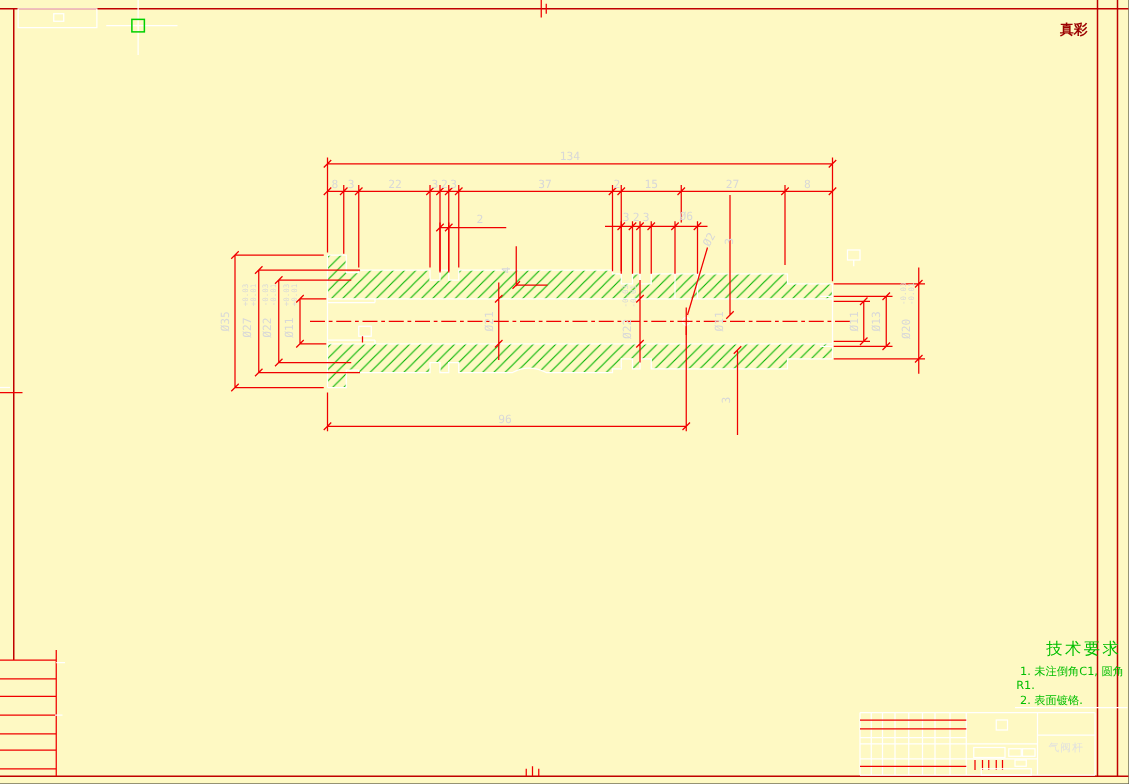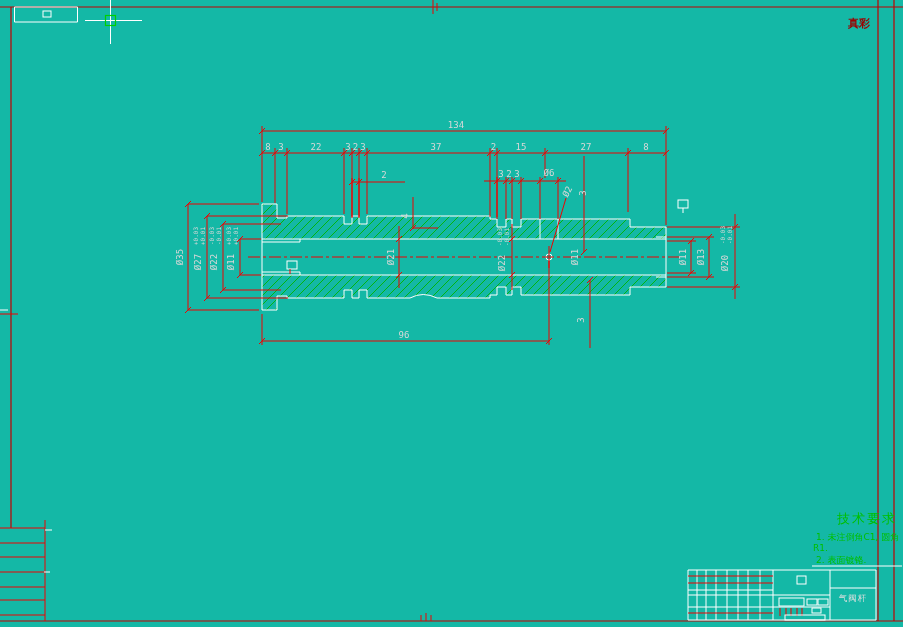--- a/index.html
+++ b/index.html
@@ -1,16 +1,16 @@
 <!DOCTYPE html>
 <html><head>
 <meta charset="utf-8">
 <style>
   html,body{margin:0;padding:0;background:#000;}
-  .canvas{position:relative;width:903px;height:627px;background:#14b8a6;overflow:hidden;
+  .canvas{position:relative;width:903px;height:627px;background:#fef9c3;overflow:hidden;
           font-family:"DejaVu Sans",sans-serif;}
   svg{position:absolute;left:0;top:0;}
   text{user-select:none;}
   .dt{font-family:"DejaVu Sans Mono",monospace;font-size:9px;fill:#d8d8d8;}
   .tol{font-family:"DejaVu Sans Mono",monospace;font-size:6px;fill:#d8d8d8;}
   .cjk-title{font-family:"DejaVu Sans",sans-serif;font-size:13px;fill:#00bf00;letter-spacing:2px;}
   .cjk-note{font-family:"DejaVu Sans",sans-serif;font-size:9px;fill:#00bf00;}
   .cjk-part{font-family:"DejaVu Sans",sans-serif;font-size:8.5px;fill:#e0e0e0;letter-spacing:1px;}
   .corner{font-family:"DejaVu Sans",sans-serif;font-size:11px;font-weight:bold;fill:#9c0000;}
   .w{stroke:#fff;stroke-width:1;fill:none;}

